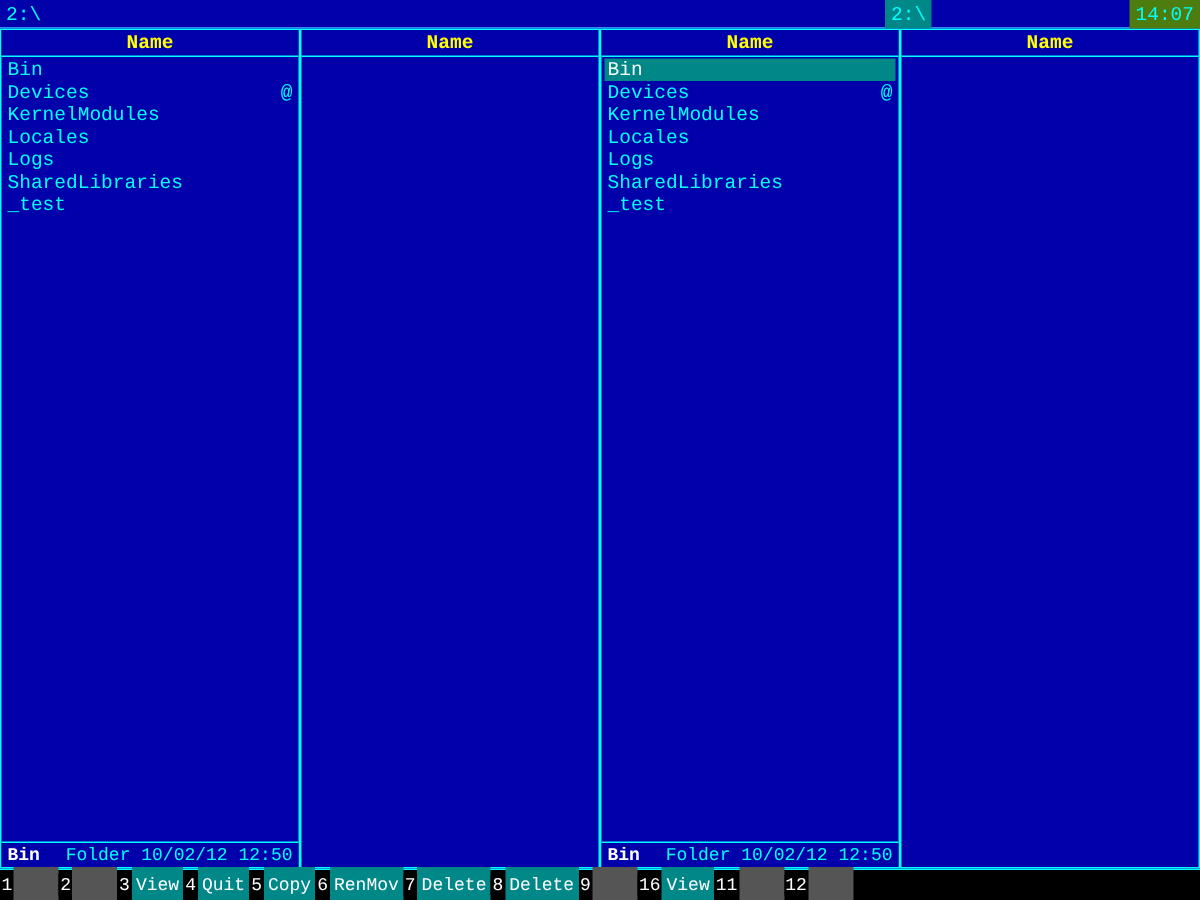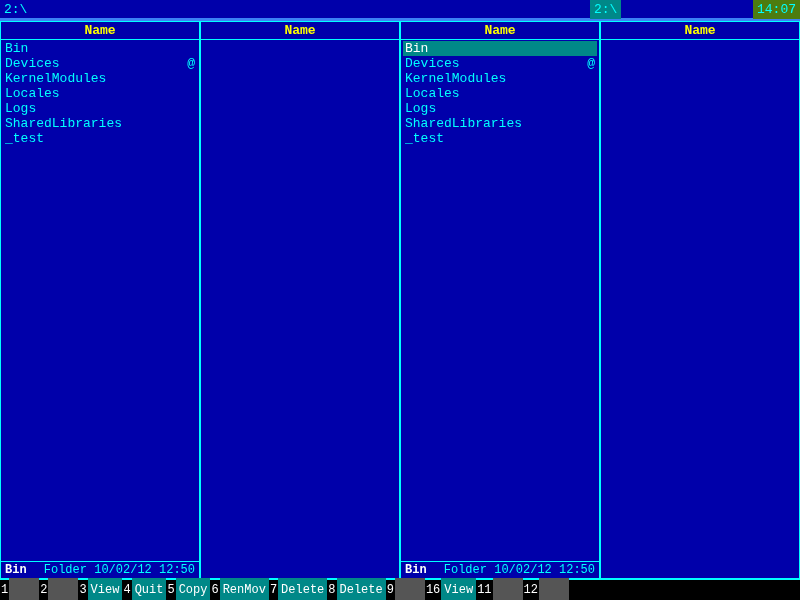--- a/index.html
+++ b/index.html
@@ -50,21 +50,21 @@
       left: 590px;
       top: 0;
       background: #008888;
       color: #00ffff;
       padding: 2px 4px;
     }
     
     #panels {
       display: flex;
       flex: 1;
-      border-top: 3px solid #3b82f6;
+      border-top: 1px solid #3b82f6;
       border-bottom: 1px solid #00ffff;
     }
     .panel {
       display: flex;
       flex-direction: column;
       border: 1px solid #00ffff;
       background: #0000aa;
       flex: 1;
     }
     .panel-header {

